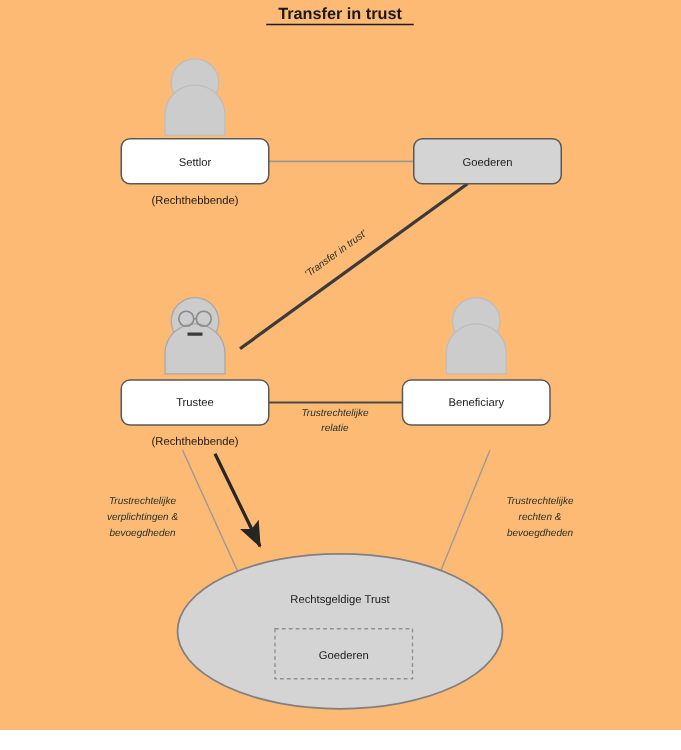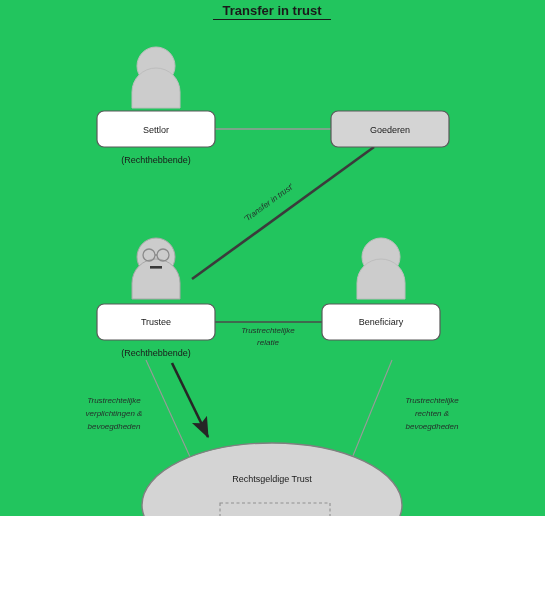--- a/index.html
+++ b/index.html
@@ -6,22 +6,22 @@
     margin: 0;
     padding: 0;
     background: #ffffff;
   }
   body {
     font-family: "Liberation Sans", sans-serif;
   }
   #diagram-root {
     position: relative;
     width: 545px;
-    height: 516px;
-    background: #22c55e;
+    height: 584px;
+    background: #fdba74;
     overflow: hidden;
   }
   #diagram-svg {
     position: absolute;
     left: 0;
     top: 0;
     width: 545px;
     height: 600px;
   }
   .svg-text {

